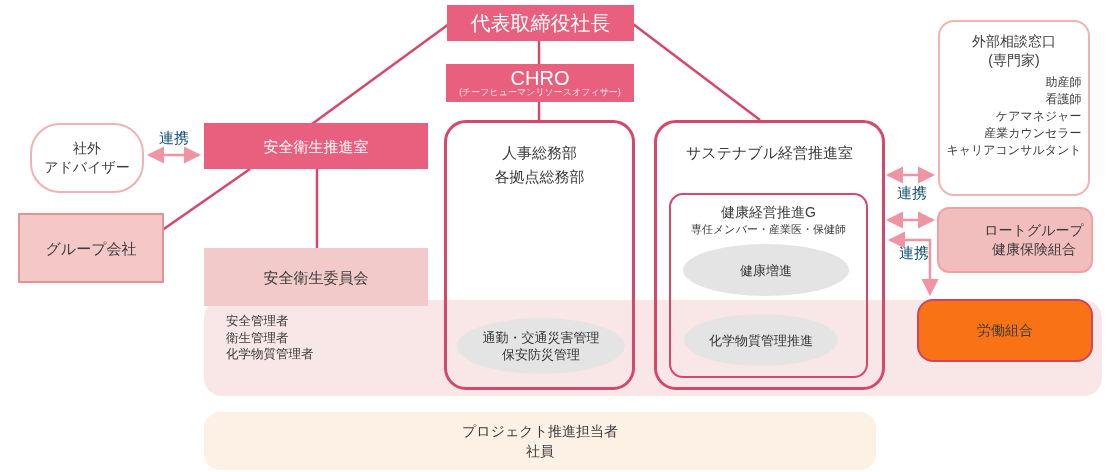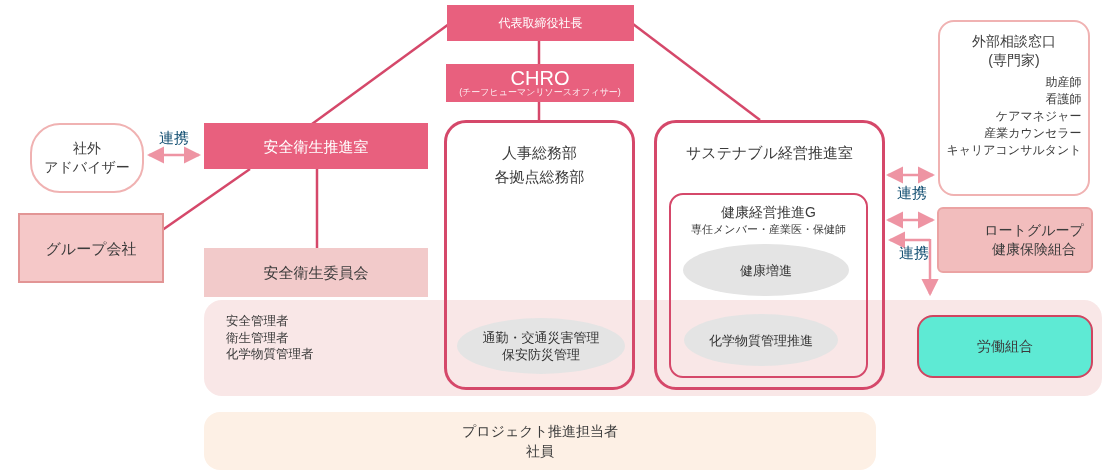--- a/index.html
+++ b/index.html
@@ -19,21 +19,21 @@
               display:flex;flex-direction:column;align-items:center;justify-content:center;text-align:center;}
   
   .fillbox{display:flex;flex-direction:column;align-items:center;justify-content:center;
            text-align:center;z-index:3;}
   .ellipse{background:#e4e4e4;border-radius:50%;display:flex;flex-direction:column;
            align-items:center;justify-content:center;text-align:center;z-index:3;
            font-size:13px;line-height:17px;color:#333;}
   .band{border-radius:18px;z-index:0;}
   .renkei{font-size:15px;color:#0c4a6e;z-index:3;text-align:center;}
   svg.overlay{position:absolute;left:0;top:0;z-index:1;}
-  .t16{font-size:12px;line-height:20px;}
+  .t16{font-size:20px;line-height:20px;}
   .t15{font-size:15px;line-height:19px;}
   .t14{font-size:14px;line-height:19px;}
   .t12{font-size:12px;line-height:17px;}
 </style>
 </head>
 <body>
 
 <div id="canvas">
 
   <div class="abs band" style="left:204px;top:300px;width:898px;height:96px;background:#f9e7e7;"></div>
@@ -77,21 +77,21 @@
   <div class="abs renkei" style="left:146px;top:129px;width:56px;"><span>連携</span></div>
 
   <div class="abs pinkbox t15" style="left:204px;top:123px;width:224px;height:46px;">
     <span>安全衛生推進室</span>
   </div>
 
   <div class="abs fillbox t15" style="left:2px;top:213px;width:146px;height:70px;background:#f5c8c8;border:2px solid #e29595;margin-left:16px;">
     <span>グループ会社</span>
   </div>
 
-  <div class="abs fillbox t15" style="left:204px;top:248px;width:224px;height:49px;background:#f2caca;">
+  <div class="abs fillbox t15" style="left:204px;top:248px;width:224px;height:58px;background:#f2caca;">
     <span>安全衛生委員会</span>
   </div>
 
   <div class="abs bigframe" style="left:444px;top:120px;width:191px;height:270px;">
     <div class="abs t15" style="left:0;top:18px;width:100%;text-align:center;line-height:24px;">
       <span>人事総務部</span><br>
       <span>各拠点総務部</span>
     </div>
   </div>
   <div class="abs ellipse" style="left:457px;top:318px;width:168px;height:56px;">
@@ -124,28 +124,28 @@
       <span style="display:block;">助産師</span>
       <span style="display:block;">看護師</span>
       <span style="display:block;">ケアマネジャー</span>
       <span style="display:block;">産業カウンセラー</span>
       <span style="display:block;">キャリアコンサルタント</span>
     </div>
   </div>
 
   <div class="abs renkei" style="left:888px;top:184px;width:48px;"><span>連携</span></div>
 
-  <div class="abs fillbox t14" style="left:937px;top:207px;width:156px;height:66px;background:#f2bdbd;border:2px solid #eba3a3;border-radius:6px;padding-left:38px;">
+  <div class="abs fillbox t14" style="left:937px;top:207px;width:156px;height:66px;background:#f2bdbd;border:2px solid #eba3a3;border-radius:12px;padding-left:38px;">
     <span>ロートグループ</span>
     <span>健康保険組合</span>
   </div>
 
   <div class="abs renkei" style="left:890px;top:244px;width:48px;"><span>連携</span></div>
 
-  <div class="abs fillbox t14" style="left:917px;top:315px;width:176px;height:63px;background:#5eead4;border:2px solid #cf4560;border-radius:16px;">
+  <div class="abs fillbox t14" style="left:917px;top:299px;width:176px;height:63px;background:#f97316;border:2px solid #cf4560;border-radius:16px;">
     <span>労働組合</span>
   </div>
 
   <div class="abs" style="left:226px;top:313px;font-size:12.5px;line-height:16.5px;z-index:3;">
     <span style="display:block;">安全管理者</span>
     <span style="display:block;">衛生管理者</span>
     <span style="display:block;">化学物質管理者</span>
   </div>
 
   <div class="abs t14" style="left:204px;top:421px;width:672px;text-align:center;line-height:20px;z-index:3;">

